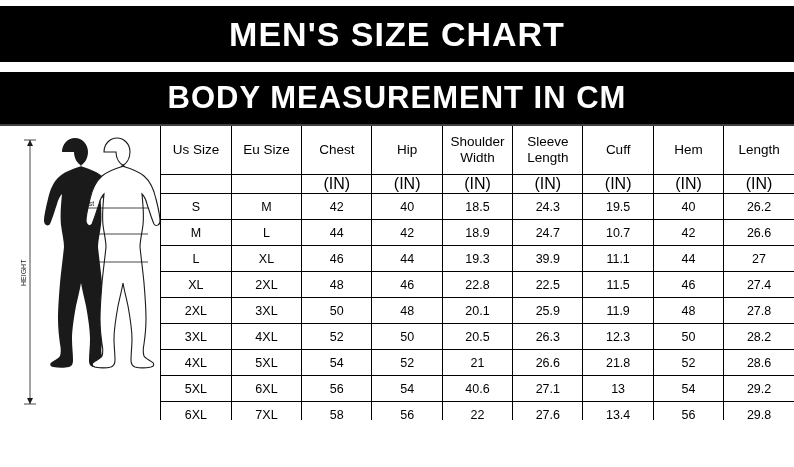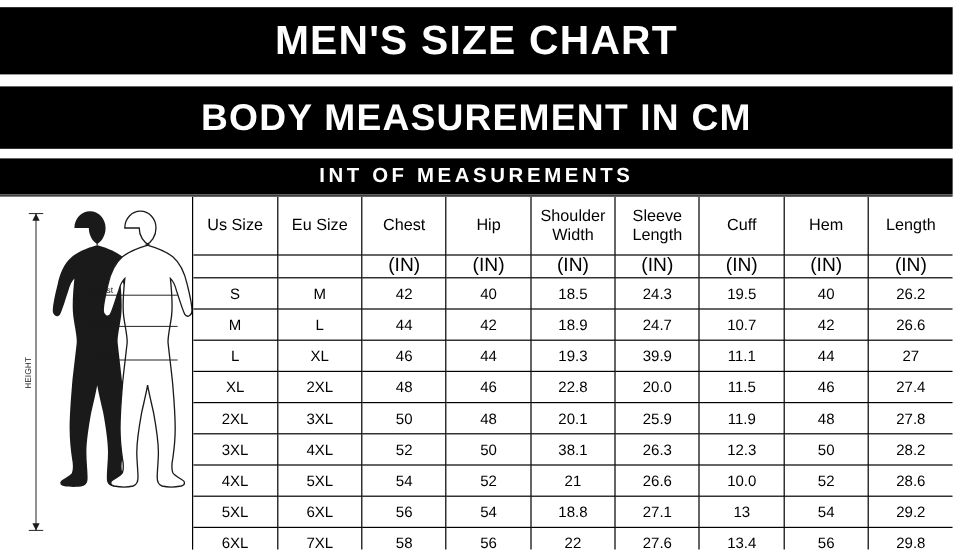--- a/index.html
+++ b/index.html
@@ -113,21 +113,20 @@
     border-top: none;
   }
 </style>
 </head>
 <body>
 
 <div class="page">
 
   <div class="banner banner-1">MEN'S SIZE CHART</div>
   <div class="banner banner-2">BODY MEASUREMENT IN CM</div>
-  <div class="banner banner-3">INT OF MEASUREMENTS</div>
 
   <div class="content">
 
     <div class="figure-pane">
       <svg width="160" height="292" viewBox="0 0 160 292">
 
         <g fill="#1a1a1a">
           <path d="M62 26c0-8 6-14 13-14s13 6 13 14c0 7-4 12-8 14 7 2 16 5 22 10 7 6 10 14 12 23 2 8 4 17 4 22 0 4-4 6-6 3-2-4-5-14-7-20-1-4-3-8-5-10 1 10 2 22 1 31-1 8-3 16-3 22 1 10 3 25 4 36 1 12 2 26 2 36 0 9-1 18-2 25-1 5-1 9 0 12 1 2 5 4 8 6 2 1 3 4-1 5-5 1-12 1-16 0-3-1-4-3-4-7 0-6 1-14 1-21 0-9-2-22-4-33-2-9-4-17-5-23-1 6-3 14-5 23-2 11-4 24-4 33 0 7 1 15 1 21 0 4-1 6-4 7-4 1-11 1-16 0-4-1-3-4-1-5 3-2 7-4 8-6 1-3 1-7 0-12-1-7-2-16-2-25 0-10 1-24 2-36 1-11 3-26 4-36 0-6-2-14-3-22-1-9 0-21 1-31-2 2-4 6-5 10-2 6-5 16-7 20-2 3-6 1-6-3 0-5 2-14 4-22 2-9 5-17 12-23 6-5 15-8 22-10-4-2-8-7-8-14z"></path>
         </g>
 
@@ -216,64 +215,64 @@
             <td>11.1</td>
             <td>44</td>
             <td>27</td>
           </tr>
           <tr class="data-row">
             <td class="size-cell">XL</td>
             <td class="size-cell">2XL</td>
             <td>48</td>
             <td>46</td>
             <td>22.8</td>
-            <td>20.0</td>
+            <td>22.5</td>
             <td>11.5</td>
             <td>46</td>
             <td>27.4</td>
           </tr>
           <tr class="data-row">
             <td class="size-cell">2XL</td>
             <td class="size-cell">3XL</td>
             <td>50</td>
             <td>48</td>
             <td>20.1</td>
             <td>25.9</td>
             <td>11.9</td>
             <td>48</td>
             <td>27.8</td>
           </tr>
           <tr class="data-row">
             <td class="size-cell">3XL</td>
             <td class="size-cell">4XL</td>
             <td>52</td>
             <td>50</td>
-            <td>38.1</td>
+            <td>20.5</td>
             <td>26.3</td>
             <td>12.3</td>
             <td>50</td>
             <td>28.2</td>
           </tr>
           <tr class="data-row">
             <td class="size-cell">4XL</td>
             <td class="size-cell">5XL</td>
             <td>54</td>
             <td>52</td>
             <td>21</td>
             <td>26.6</td>
-            <td>10.0</td>
+            <td>21.8</td>
             <td>52</td>
             <td>28.6</td>
           </tr>
           <tr class="data-row">
             <td class="size-cell">5XL</td>
             <td class="size-cell">6XL</td>
             <td>56</td>
             <td>54</td>
-            <td>18.8</td>
+            <td>40.6</td>
             <td>27.1</td>
             <td>13</td>
             <td>54</td>
             <td>29.2</td>
           </tr>
           <tr class="data-row">
             <td class="size-cell">6XL</td>
             <td class="size-cell">7XL</td>
             <td>58</td>
             <td>56</td>

